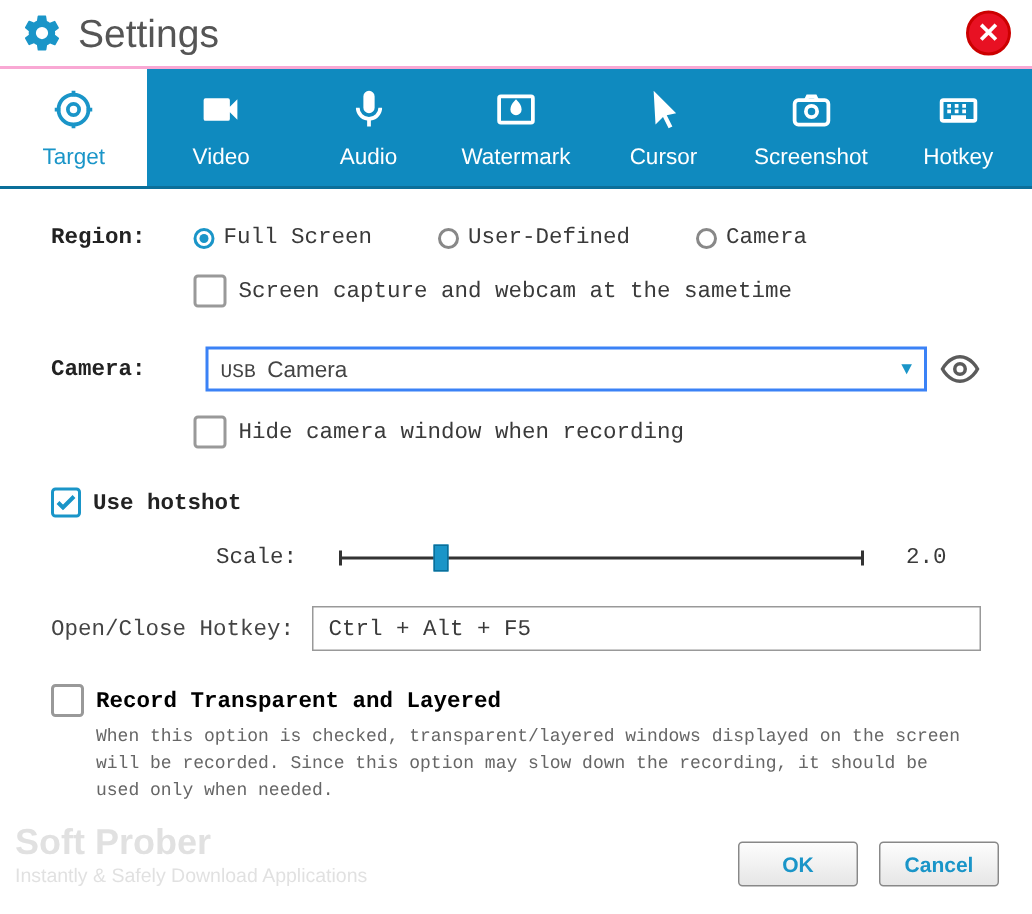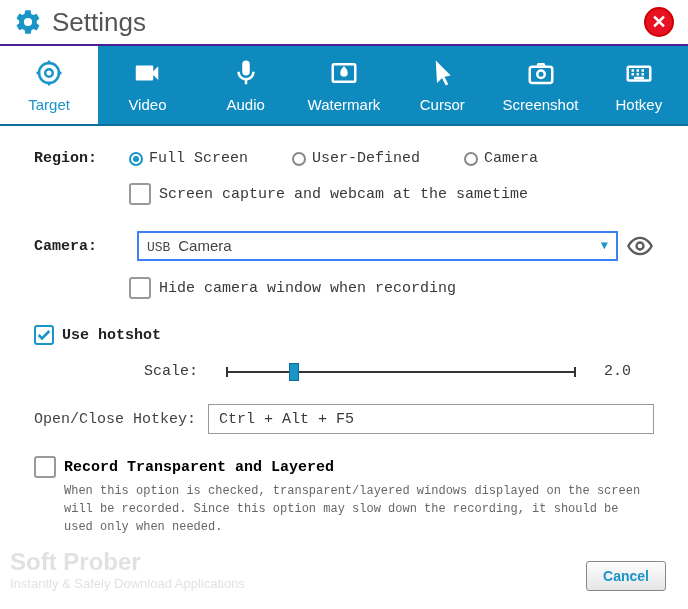--- a/index.html
+++ b/index.html
@@ -26,21 +26,21 @@
   border: 2px solid #c00;
   display: flex; align-items: center; justify-content: center;
   cursor: pointer;
 }
 .close-x { color: #fff; font-size: 18px; font-weight: bold; line-height: 1; }
 
 .tabs {
   height: 82px;
   display: flex;
   background: #0f8abf;
-  border-top: 2px solid #4c1d95;
+  border-top: 2px solid #f9a8d4;
   border-bottom: 2px solid #0b6f9a;
 }
 .tab {
   flex: 1;
   display: flex; flex-direction: column;
   align-items: center; justify-content: center;
   gap: 8px;
   cursor: pointer;
   color: #fff;
   font-size: 15px;
@@ -326,14 +326,15 @@
 </div>
 
 <div class="watermark">
   <div class="wm-text">
     <div class="wm-title">Soft Prober</div>
     <div class="wm-sub">Instantly &amp; Safely Download Applications</div>
   </div>
 </div>
 
 <div class="btnbar">
+  <div class="btn">OK</div>
   <div class="btn">Cancel</div>
 </div>
 
 </body></html>

